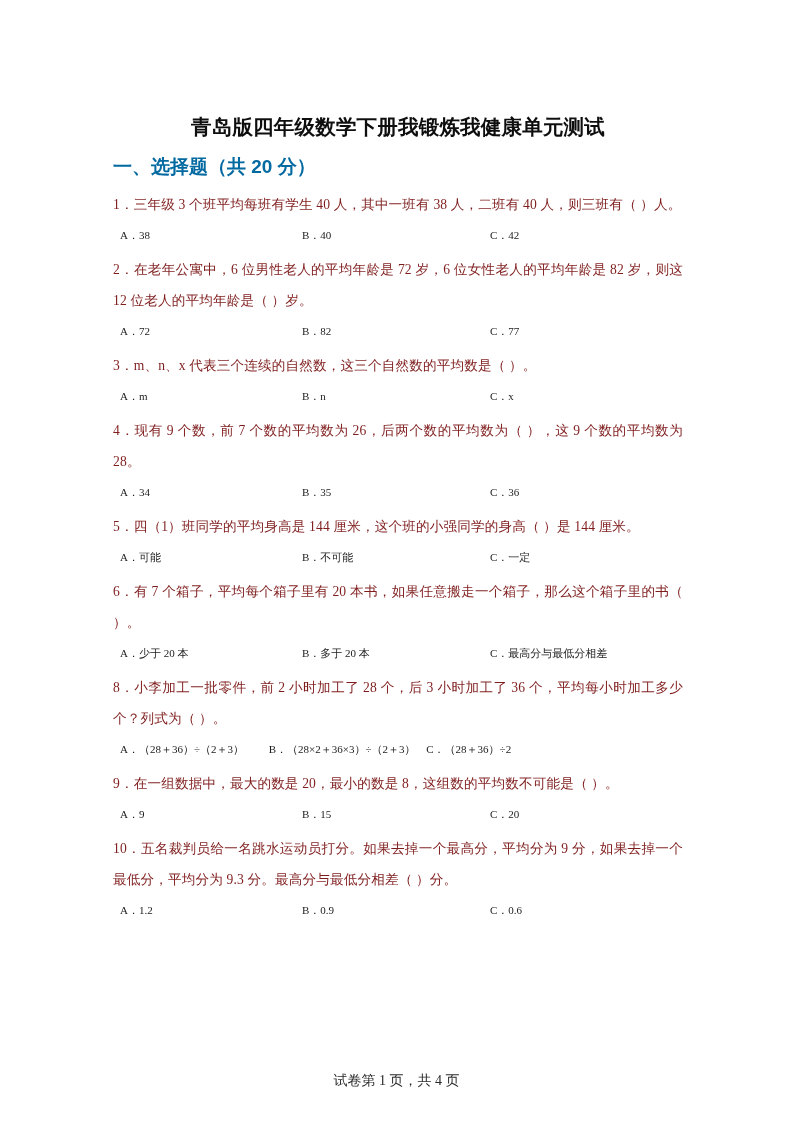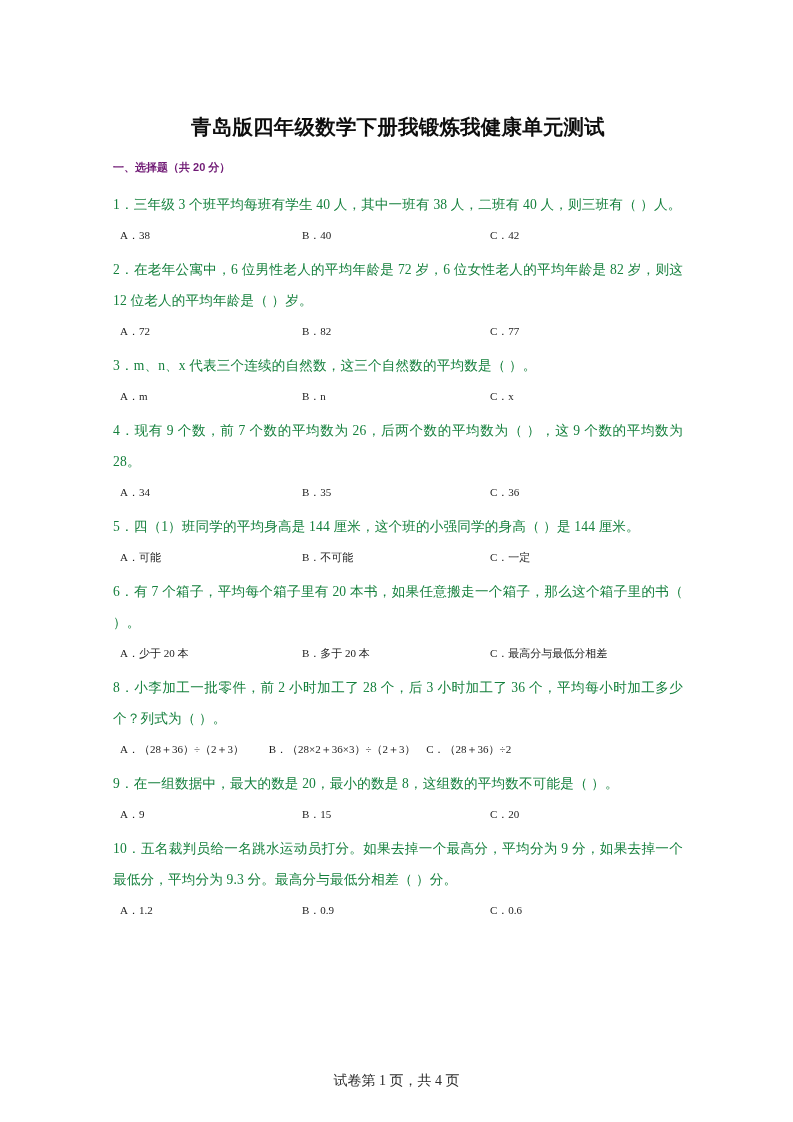--- a/index.html
+++ b/index.html
@@ -40,37 +40,37 @@
     text-align: center;
     letter-spacing: 0.2px;
     color: #0e0e0e;
     margin: 0 0 13px 0;
     white-space: nowrap;
   }
 
   .section-heading {
     font-family: "Liberation Sans", "DejaVu Sans", sans-serif;
     font-weight: bold;
-    font-size: 11px;
+    font-size: 19px;
     line-height: 24px;
-    color: #701a75;
+    color: #0369a1;
     margin: 0 0 10px 0;
     text-align: left;
   }
 
   .question-block {
     margin-bottom: 3px;
   }
 
   .q-stem {
     font-size: 13.6px;
     line-height: 31px;
     text-align: justify;
     text-justify: inter-ideograph;
-    color: #15803d;
+    color: #7f1d1d;
     margin: 0;
     letter-spacing: 0.15px;
   }
 
   .q-options {
     position: relative;
     height: 31px;
     font-size: 11px;
     line-height: 31px;
     color: #1c1c1c;

